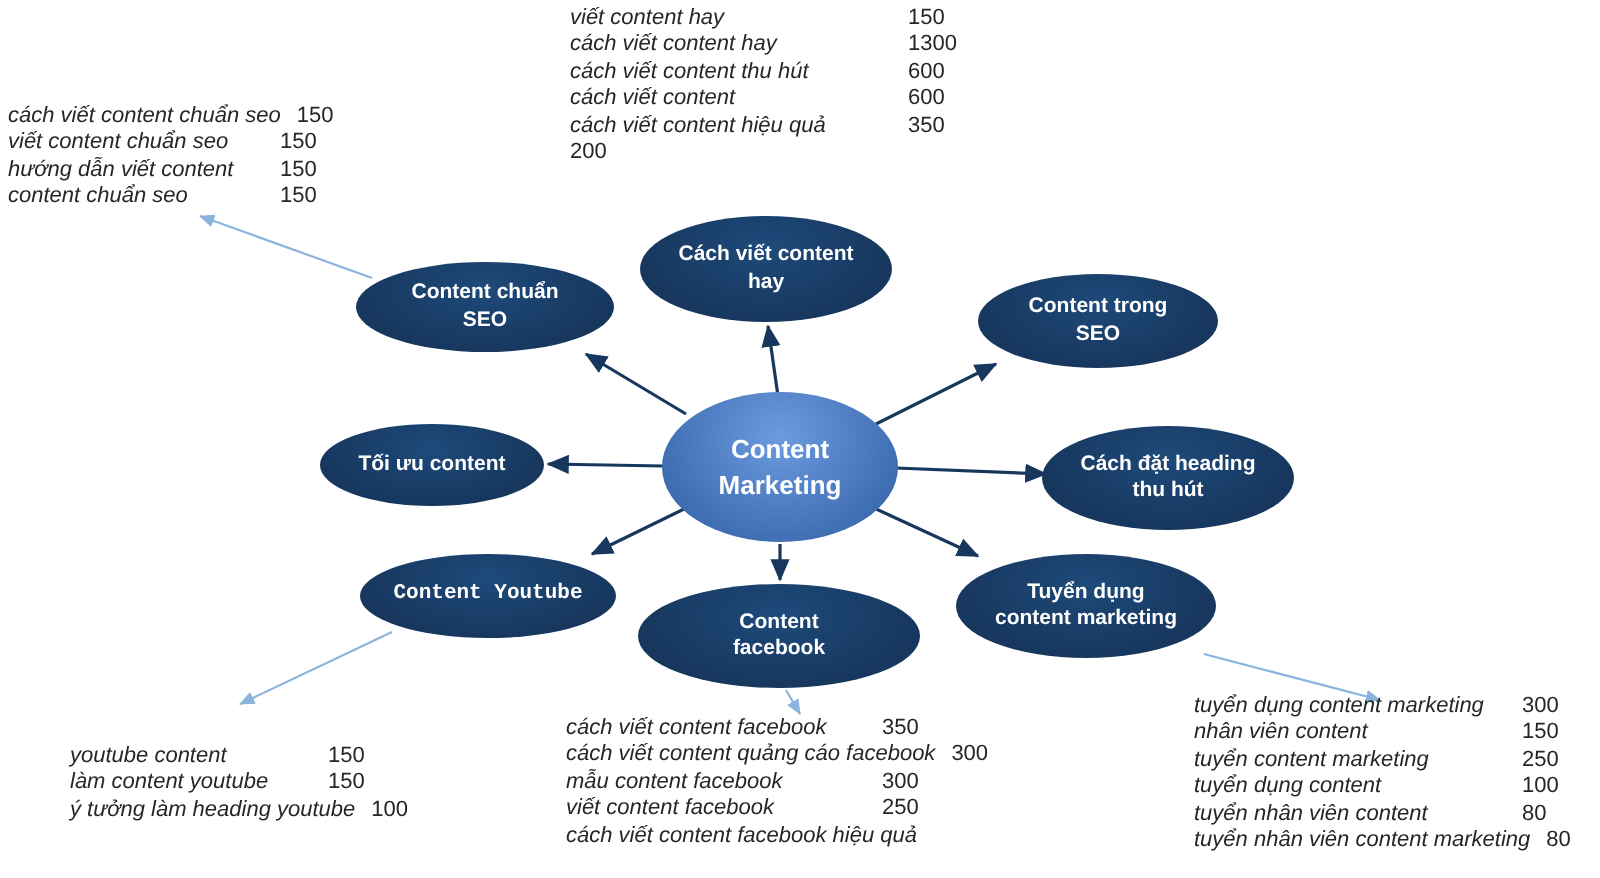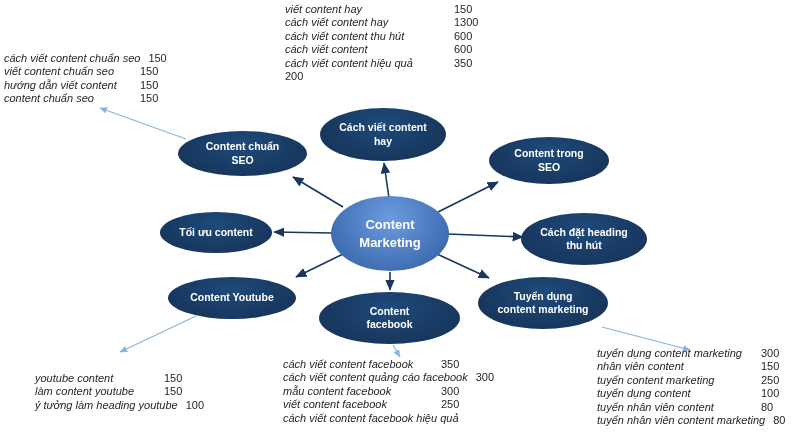--- a/index.html
+++ b/index.html
@@ -60,21 +60,21 @@
   <div class="node" style="left:320px;top:108px;width:126px;height:53px;">Cách viết content
 hay</div>
   <div class="node" style="left:489px;top:137px;width:120px;height:47px;">Content trong
 SEO</div>
   <div class="node" style="left:478px;top:277px;width:130px;height:52px;">Tuyển dụng
 content marketing</div>
   <div class="node" style="left:521px;top:213px;width:126px;height:52px;">Cách đặt heading
 thu hút</div>
   <div class="node" style="left:319px;top:292px;width:141px;height:52px;">Content
 facebook</div>
-  <div class="node" style="left:168px;top:277px;width:128px;height:42px;">Content Youtube</div>
+  <div class="node" style="left:180px;top:277px;width:128px;height:42px;font-family:Liberation Mono, monospace;">Content Youtube</div>
   <div class="node" style="left:160px;top:212px;width:112px;height:41px;">Tối ưu content</div>
   <div class="node" style="left:178px;top:131px;width:129px;height:45px;">Content chuẩn
 SEO</div>
 
   <div class="kwlist" style="left:4px;top:52px;width:170px;">
     <div class="kwrow">
         <span class="kw">cách viết content chuẩn seo</span>
         <span class="val">150</span>
       </div>
     <div class="kwrow">

